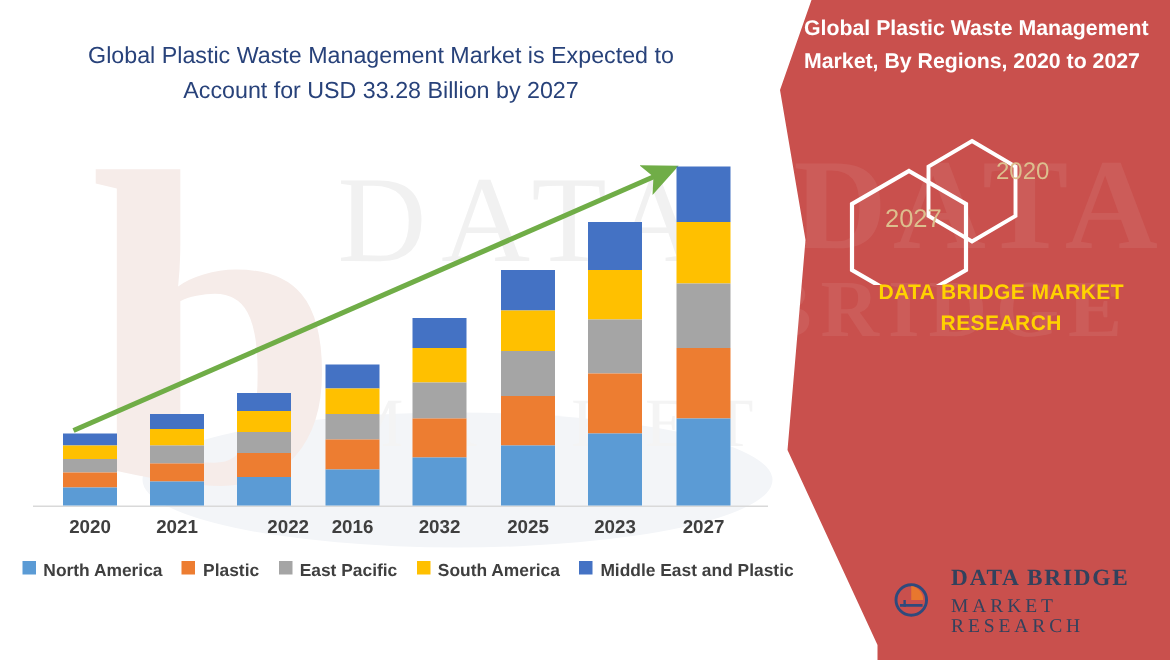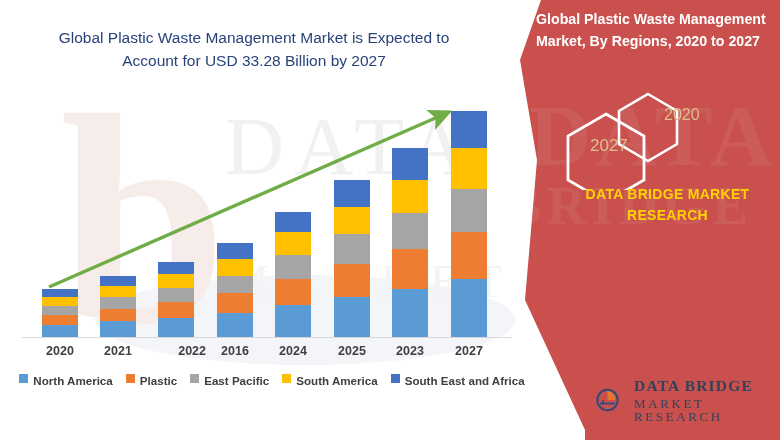--- a/index.html
+++ b/index.html
@@ -155,21 +155,21 @@
           <div class="seg" style="height: 42.7825px; background: rgb(165, 165, 165);"></div>
           <div class="seg" style="height: 47.5361px; background: rgb(237, 125, 49);"></div>
           <div class="seg" style="height: 57.7224px; background: rgb(91, 155, 213);"></div>
         </div>
       </div>
     <div id="xlabels">
         <div class="xlabel" style="left: 30px;">2020</div>
         <div class="xlabel" style="left: 88px;">2021</div>
         <div class="xlabel" style="left: 146px; text-align: right;">2022</div>
         <div class="xlabel" style="left: 205px;">2016</div>
-        <div class="xlabel" style="left: 263px;">2024</div>
+        <div class="xlabel" style="left: 263px;">2032</div>
         <div class="xlabel" style="left: 322px;">2025</div>
         <div class="xlabel" style="left: 380px;">2023</div>
         <div class="xlabel" style="left: 439px;">2027</div>
       </div>
 
     <div class="legend" id="legend">
         <div class="lg-item">
           <span class="lg-sw" style="background: rgb(91, 155, 213);"></span>
           <span class="lg-tx">North America</span>
         </div>
@@ -180,21 +180,21 @@
         <div class="lg-item">
           <span class="lg-sw" style="background: rgb(165, 165, 165);"></span>
           <span class="lg-tx">East Pacific</span>
         </div>
         <div class="lg-item">
           <span class="lg-sw" style="background: rgb(255, 192, 0);"></span>
           <span class="lg-tx">South America</span>
         </div>
         <div class="lg-item">
           <span class="lg-sw" style="background: rgb(68, 114, 196);"></span>
-          <span class="lg-tx">South East and Africa</span>
+          <span class="lg-tx">Middle East and Plastic</span>
         </div>
       </div>
   </div>
 
   <div class="red-panel"></div>
   <div class="red-wm">DATA</div>
   <div class="red-wm2">BRIDGE</div>
 
   <div class="panel-title">Global Plastic Waste Management Market, By Regions, 2020 to 2027</div>
 

